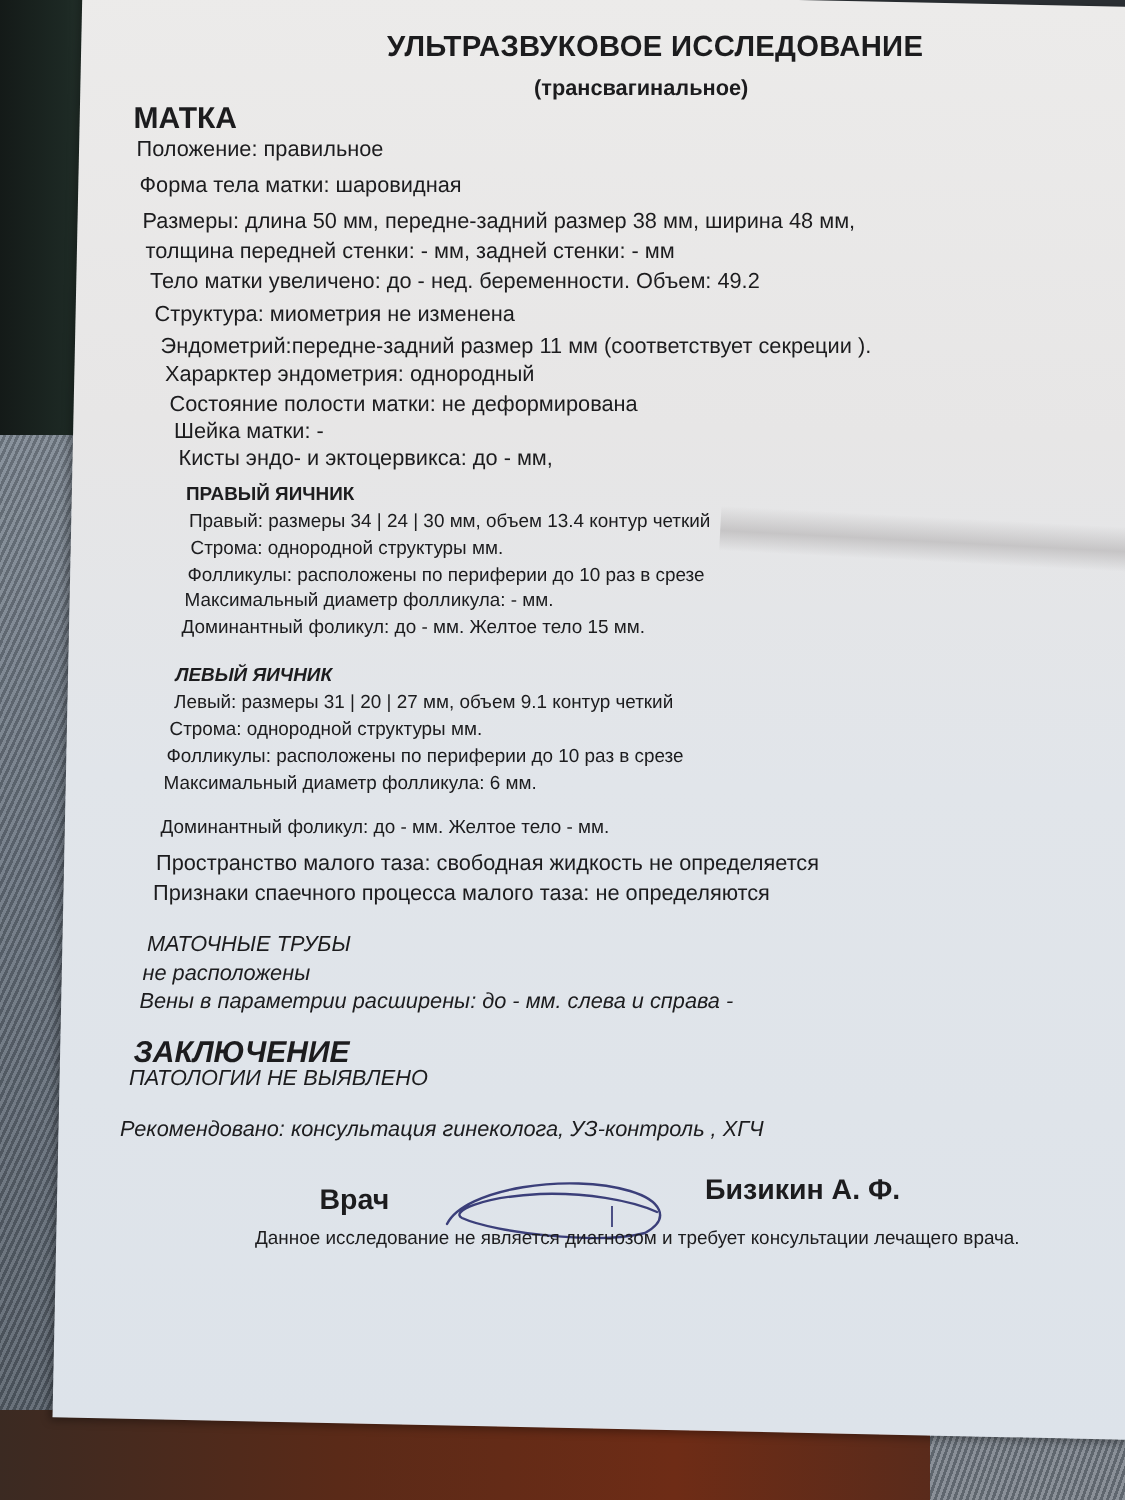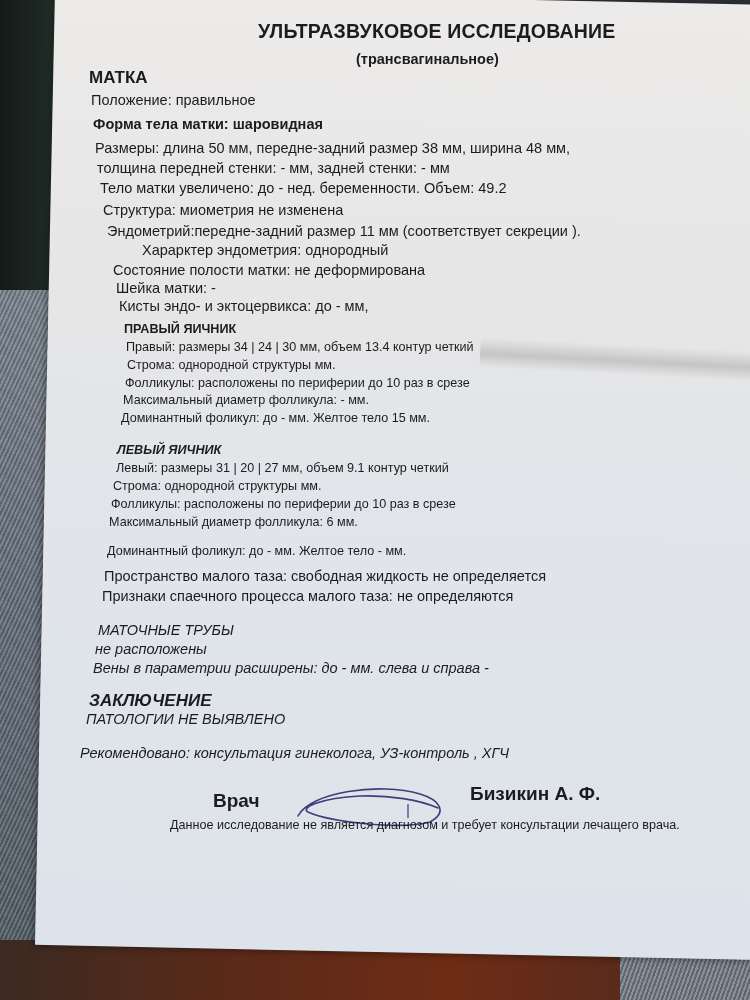--- a/index.html
+++ b/index.html
@@ -40,21 +40,21 @@
       background: linear-gradient(180deg, rgba(150,140,140,0.0) 0%, rgba(140,135,135,0.35) 55%, rgba(200,200,205,0.0) 100%);
       transform: rotate(3deg);
     }
     .doc {
       position: absolute; left: 0; top: 0; width: 652px; height: 1000px;
       color: #1c1c1e;
     }
     .line { position: absolute; white-space: nowrap; font-size: 14.5px; }
     .title { font-size: 19.5px; font-weight: bold; letter-spacing: 0.2px; }
     .subtitle { font-size: 14.5px; font-weight: bold; text-align: center; }
-    .head { font-weight: bold; font-size: 17px; }
+    .head { font-weight: bold; font-size: 20px; }
     .small { font-size: 12.6px; }
     .italic { font-style: italic; }
     .sig-name { font-weight: bold; font-size: 19px; }
     .signature {
       position: absolute; left: 290px; top: 782px; width: 160px; height: 48px;
     }
   </style>
 </head>
 <body>
 
@@ -66,27 +66,27 @@
 <div class="paper"></div>
 <div class="fold-shadow"></div>
 
 <div class="doc">
 
   <div class="line title" style="left:258px; top:20px;">УЛЬТРАЗВУКОВОЕ ИССЛЕДОВАНИЕ</div>
   <div class="line subtitle" style="left:356px; top:51px;">(трансвагинальное)</div>
 
   <div class="line head" style="left:89px; top:68px;">МАТКА</div>
   <div class="line" style="left:91px; top:92px;">Положение: правильное</div>
-  <div class="line" style="left:93px; top:116px;font-weight:bold;">Форма тела матки: шаровидная</div>
+  <div class="line" style="left:93px; top:116px;">Форма тела матки: шаровидная</div>
   <div class="line" style="left:95px; top:140px;">Размеры: длина 50 мм, передне-задний размер 38 мм, ширина 48 мм,</div>
   <div class="line" style="left:97px; top:160px;">толщина передней стенки: - мм, задней стенки: - мм</div>
   <div class="line" style="left:100px; top:180px;">Тело матки увеличено: до - нед. беременности. Объем: 49.2</div>
   <div class="line" style="left:103px; top:202px;">Структура: миометрия не изменена</div>
   <div class="line" style="left:107px; top:223px;">Эндометрий:передне-задний размер 11 мм (соответствует  секреции ).</div>
-  <div class="line" style="left:110px; top:242px;margin-left:32px;">Харарктер эндометрия: однородный</div>
+  <div class="line" style="left:110px; top:242px;">Харарктер эндометрия: однородный</div>
   <div class="line" style="left:113px; top:262px;">Состояние полости матки: не деформирована</div>
   <div class="line" style="left:116px; top:280px;">Шейка матки: -</div>
   <div class="line" style="left:119px; top:298px;">Кисты эндо- и эктоцервикса: до - мм,</div>
 
   <div class="line head small" style="left:124px; top:322px;">ПРАВЫЙ ЯИЧНИК</div>
   <div class="line small" style="left:126px; top:340px;">Правый: размеры 34 | 24 | 30 мм, объем  13.4  контур четкий</div>
   <div class="line small" style="left:127px; top:358px;">Строма:  однородной структуры  мм.</div>
   <div class="line small" style="left:125px; top:376px;">Фолликулы: расположены по периферии   до 10 раз в срезе</div>
   <div class="line small" style="left:123px; top:393px;">Максимальный диаметр фолликула: - мм.</div>
   <div class="line small" style="left:121px; top:411px;">Доминантный фоликул: до - мм. Желтое тело 15 мм.</div>

